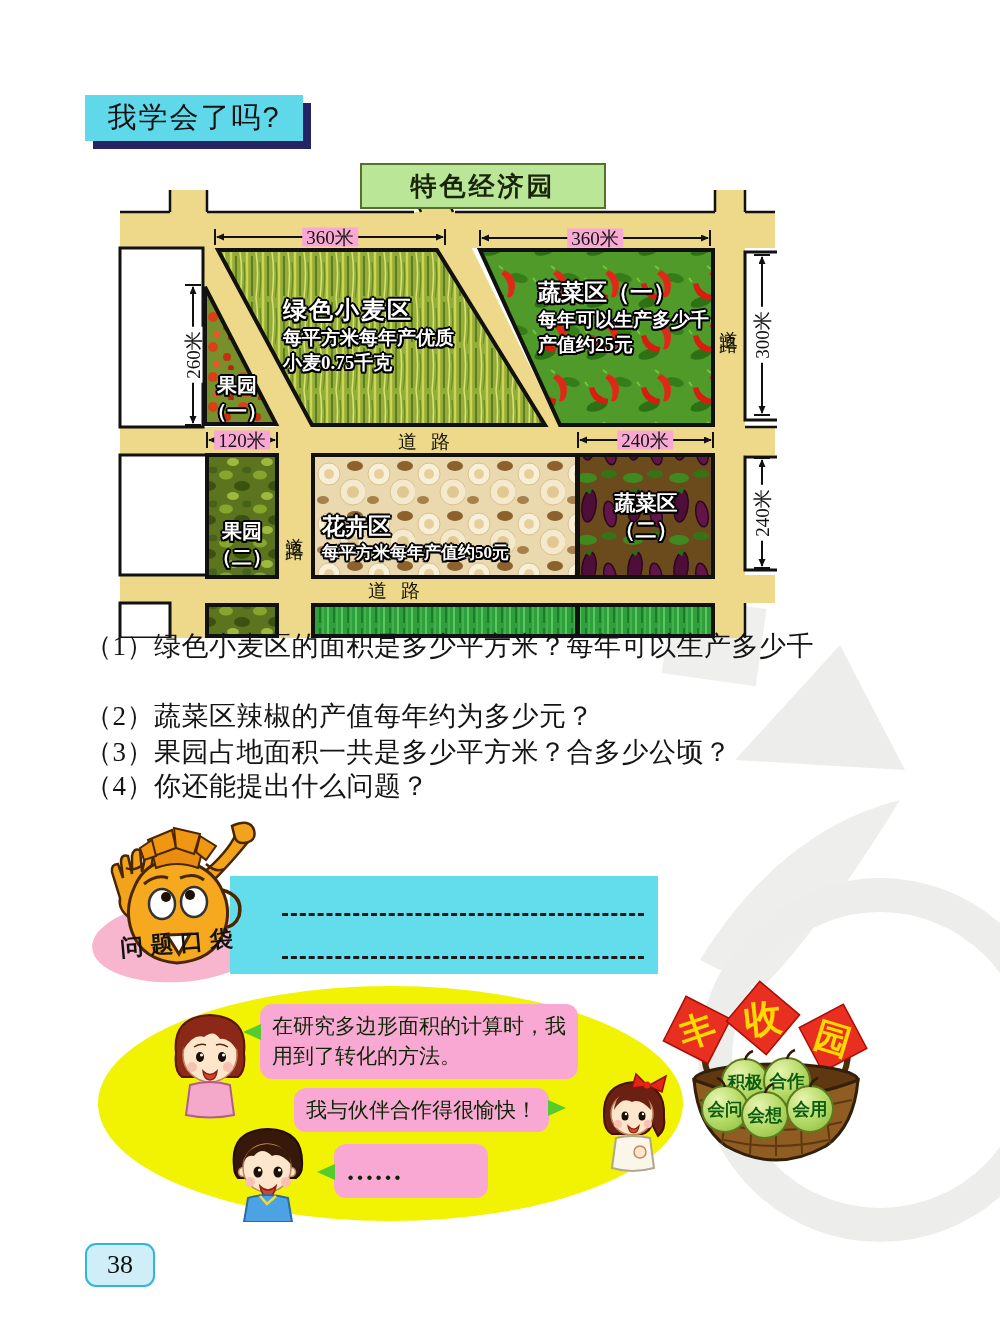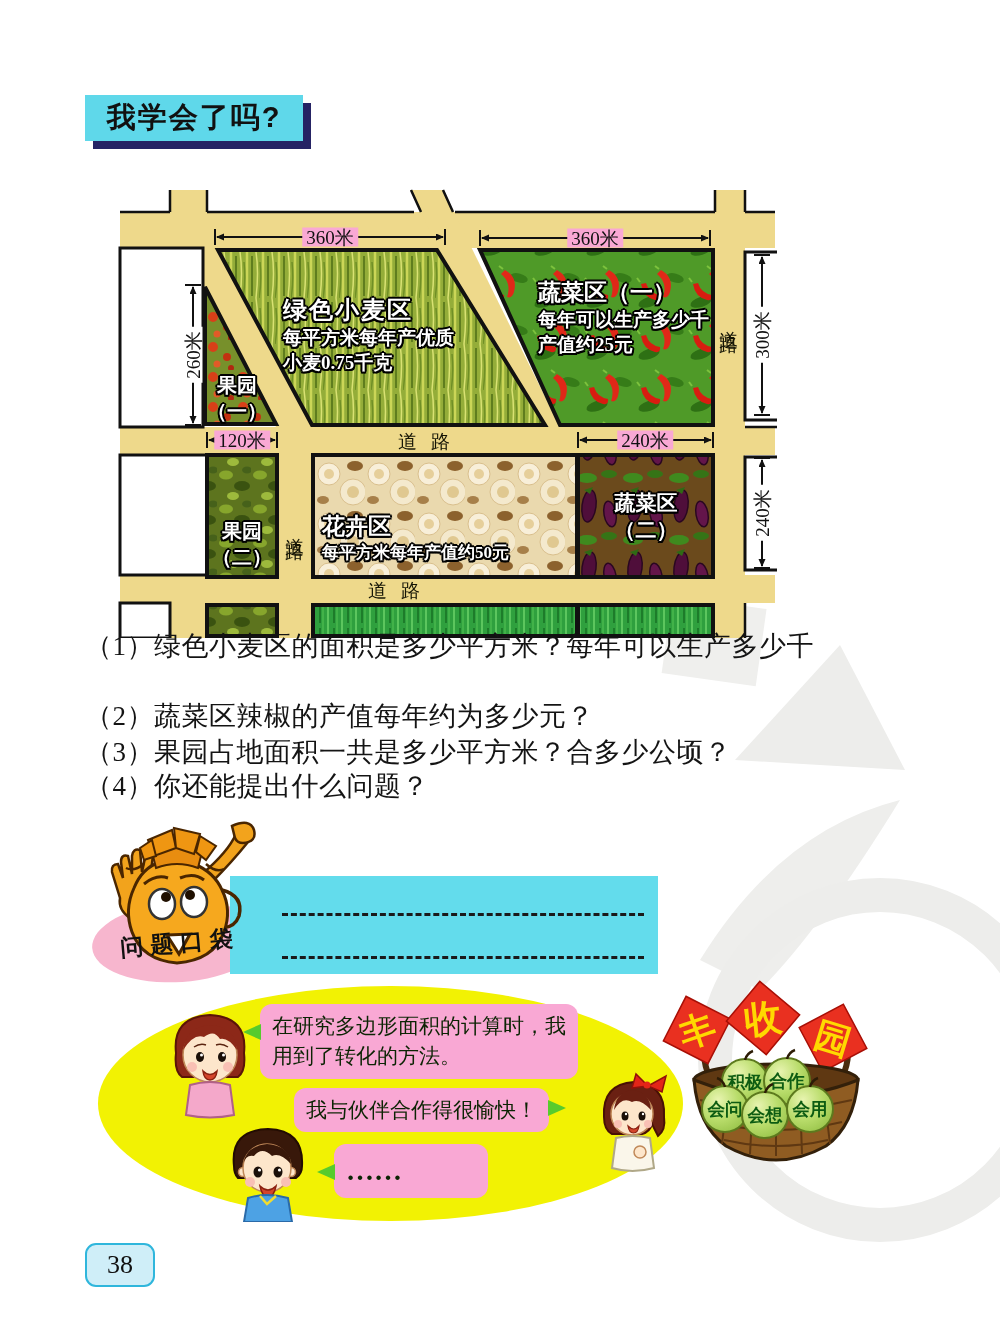--- a/index.html
+++ b/index.html
@@ -2,21 +2,21 @@
 <html><head>
 <meta charset="utf-8">
 <style>
   html,body{margin:0;padding:0;background:#fff;}
   #page{position:relative;width:1000px;height:1336px;background:#fff;overflow:hidden;
         font-family:"Liberation Serif","DejaVu Serif",serif;}
   .abs{position:absolute;}
   
   .title-box{left:85px;top:95px;width:218px;height:46px;background:#5fd8ea;
     box-shadow:8px 8px 0 #252364;display:flex;align-items:center;justify-content:center;
-    font-family:"Liberation Sans","DejaVu Sans",sans-serif;font-weight:bold;font-size:29px;color:#111;letter-spacing:2px;}
+    font-family:"Liberation Sans","DejaVu Sans",sans-serif;font-weight:normal;font-size:29px;color:#111;letter-spacing:2px;}
   .sign-box{left:360px;top:163px;width:242px;height:42px;background:#b9e797;border:2px solid #57702c;
     display:flex;align-items:center;justify-content:center;font-weight:bold;font-size:26px;color:#1a240a;letter-spacing:3px;}
   
   .dim{transform:translate(-50%,-50%);font-size:19px;color:#111;white-space:nowrap;padding:0 4px;line-height:1;}
   .dim.rot{transform:translate(-50%,-50%) rotate(-90deg);}
   .dim.on-road{background:#f9a8d4;}
   .dim.on-white{background:#fff;}
   .roadlbl{transform:translate(-50%,-50%);font-size:19px;color:#141405;white-space:nowrap;letter-spacing:14px;text-indent:14px;line-height:1;}
   .roadlbl.vert{writing-mode:vertical-rl;text-orientation:upright;letter-spacing:4px;text-indent:0;}
   .fieldlbl{color:#fff;font-weight:bold;line-height:1.3;white-space:nowrap;
@@ -168,20 +168,23 @@
       <path d="M463,272 V288 M598,272 V288"></path>
       <line x1="78" y1="127" x2="78" y2="263" marker-start="url(#ar)" marker-end="url(#ar)"></line>
       <path d="M70,125 H86 M70,265 H86"></path>
       <line x1="647" y1="97" x2="647" y2="253" marker-start="url(#ar)" marker-end="url(#ar)"></line>
       <path d="M639,95 H655 M639,255 H655"></path>
       <line x1="647" y1="300" x2="647" y2="406" marker-start="url(#ar)" marker-end="url(#ar)"></line>
       <path d="M639,298 H655 M639,408 H655"></path>
     </g>
   </svg>
 
+  <div class="abs sign-box">
+    <span>特色经济园</span>
+  </div>
 
   <div class="abs dim on-road" style="left:330px;top:237px">360米</div>
   <div class="abs dim on-road" style="left:595px;top:238px">360米</div>
   <div class="abs dim rot on-white" style="left:193px;top:355px">260米</div>
   <div class="abs dim rot on-white" style="left:762px;top:335px">300米</div>
   <div class="abs dim on-road" style="left:242px;top:440px">120米</div>
   <div class="abs dim on-road" style="left:645px;top:440px">240米</div>
   <div class="abs dim rot on-white" style="left:762px;top:513px">240米</div>
 
   <div class="abs roadlbl" style="left:424px;top:441px">道路</div>

